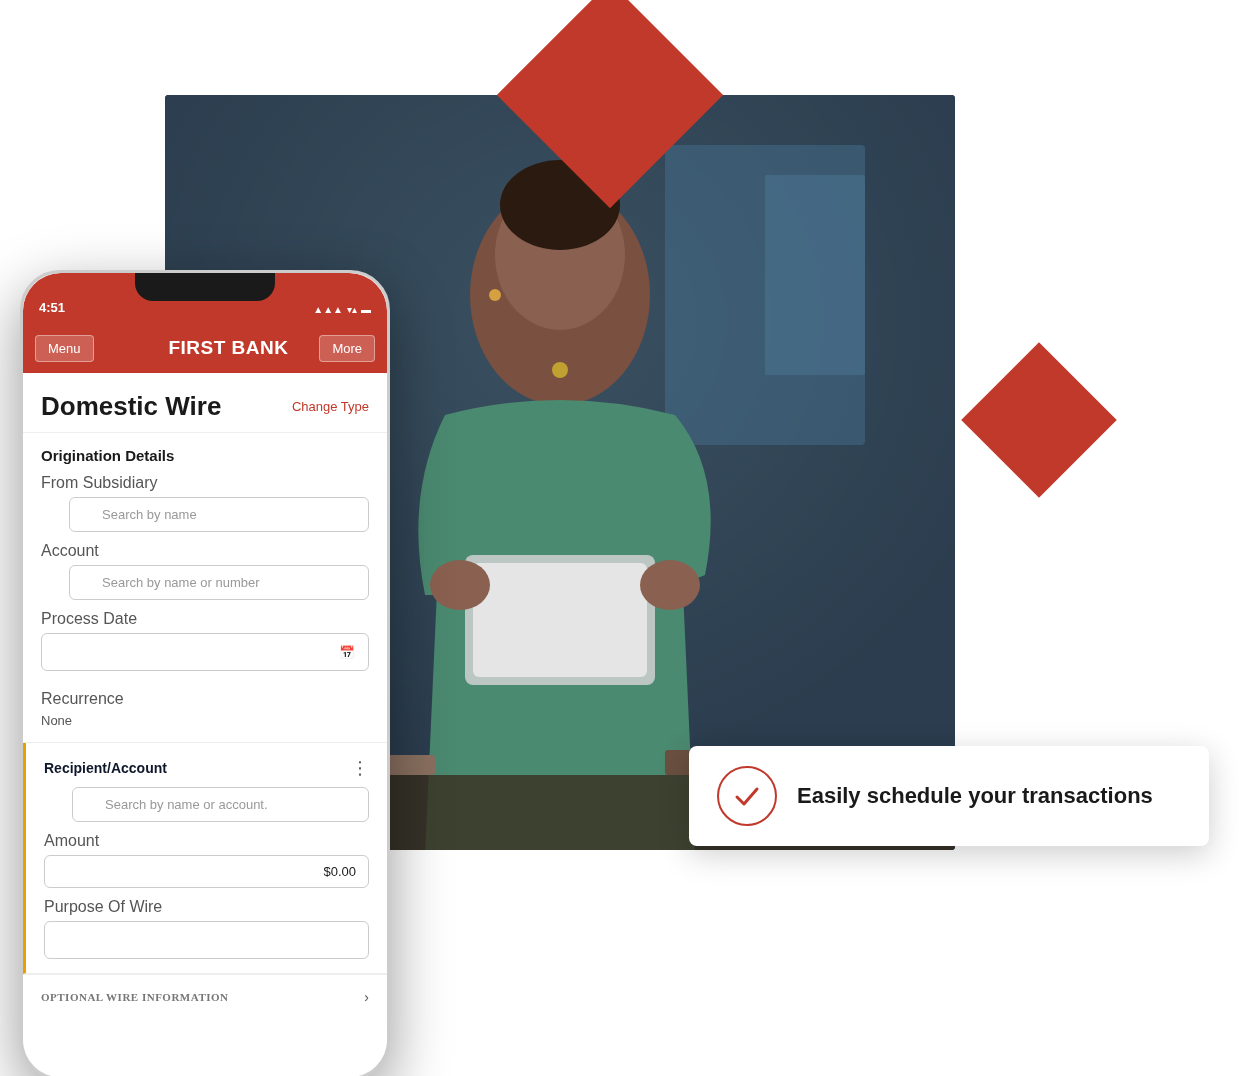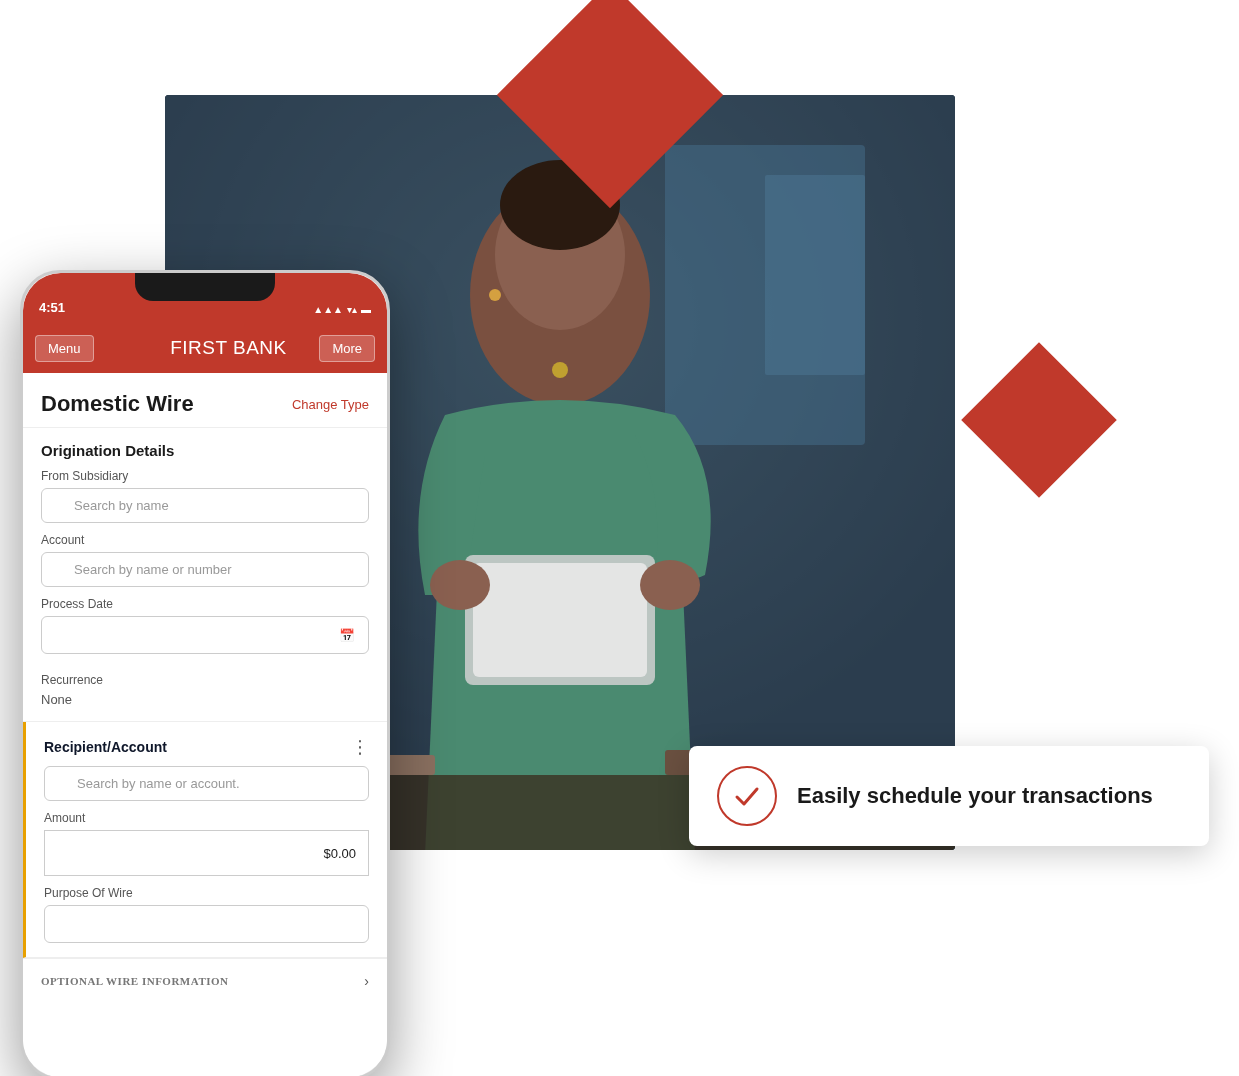--- a/index.html
+++ b/index.html
@@ -124,42 +124,42 @@
       padding: 5px 12px;
       border-radius: 4px;
       font-size: 13px;
       font-weight: 500;
       cursor: pointer;
     }
 
     .nav-title {
       color: white;
       font-size: 19px;
-      font-weight: 400;
+      font-weight: 700;
       letter-spacing: 0.5px;
       margin-left: 44px;
     }
 
     .app-scroll {
       background: #ffffff;
       height: 100%;
       overflow: hidden;
     }
 
     
     .page-header {
       padding: 18px 18px 10px;
       display: flex;
       align-items: center;
       justify-content: space-between;
       border-bottom: 1px solid #eeeeee;
     }
 
     .page-title {
-      font-size: 22px;
+      font-size: 26px;
       font-weight: 600;
       color: #1a1a1a;
     }
 
     .change-type-link {
       font-size: 13px;
       color: #c0392b;
       cursor: pointer;
     }
 
@@ -170,39 +170,40 @@
     }
 
     .section-title {
       font-size: 15px;
       font-weight: 700;
       color: #1a1a1a;
       margin-bottom: 4px;
     }
 
     .field-label {
-      font-size: 12px;
+      font-size: 16px;
       color: #555555;
       margin-bottom: 5px;
       margin-top: 10px;
     }
 
     .search-field {
       width: 100%;
       border: 1px solid #cccccc;
       border-radius: 6px;
       padding: 9px 12px 9px 32px;
       font-size: 13px;
       color: #999999;
       background: #ffffff;
       position: relative;
     }
 
     .input-wrapper {
       position: relative;
+      margin-left: 28px;
     }
 
     .input-wrapper .search-ico {
       position: absolute;
       left: 10px;
       top: 50%;
       transform: translateY(-50%);
       font-size: 12px;
       color: #999999;
     }
@@ -255,27 +256,27 @@
 
     .dots-icon {
       color: #555555;
       font-size: 18px;
       cursor: pointer;
     }
 
     .amount-field {
       width: 100%;
       border: 1px solid #cccccc;
-      border-radius: 0;
+      border-radius: 6px;
       padding: 9px 12px;
       font-size: 13px;
       color: #1a1a1a;
       background: #ffffff;
       text-align: right;
-      height: 46px;
+      height: 33px;
       display: flex;
       align-items: center;
       justify-content: flex-end;
     }
 
     .purpose-field {
       width: 100%;
       border: 1px solid #cccccc;
       border-radius: 6px;
       padding: 9px 12px;

